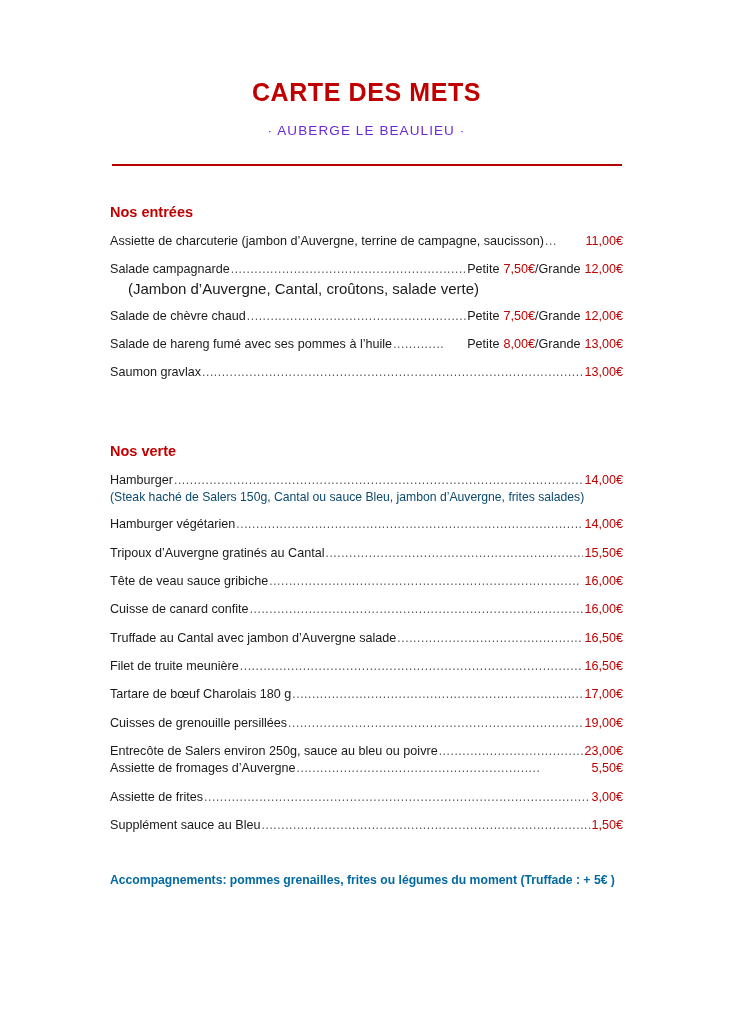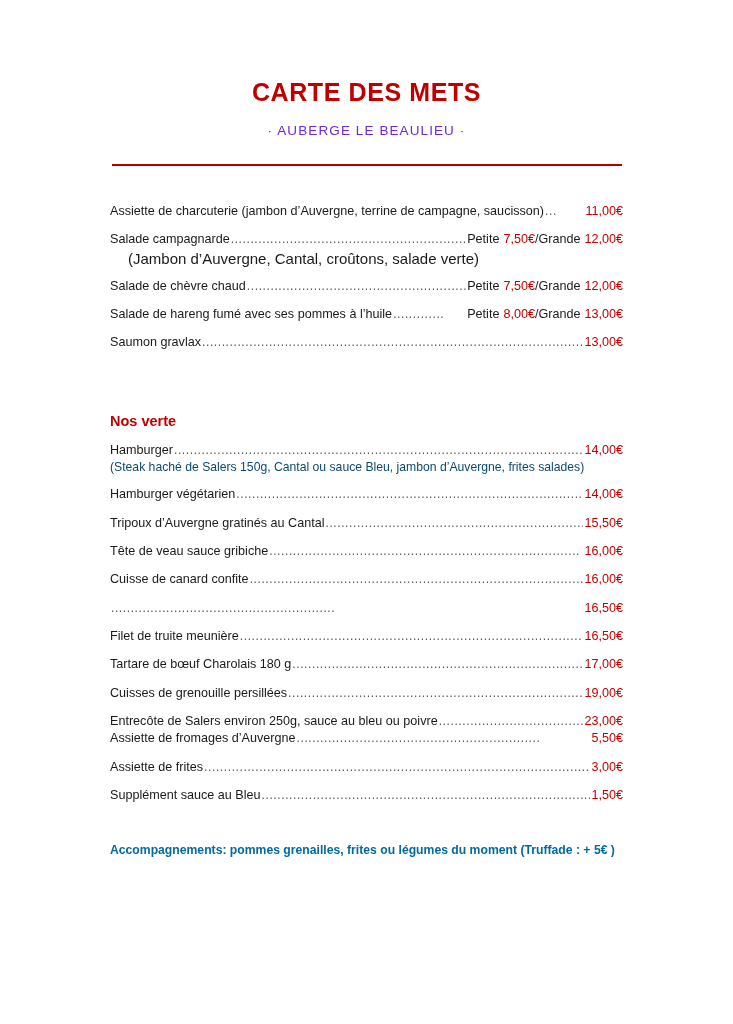--- a/index.html
+++ b/index.html
@@ -130,20 +130,21 @@
     <h1 class="menu-title">CARTE DES METS</h1>
     <div class="menu-subtitle">· AUBERGE LE BEAULIEU ·</div>
     <div class="rule-wrap">
       <div class="rule"></div>
     </div>
   </div>
 
   <div class="content">
 
     <div class="section">
+      <div class="section-title">Nos entrées</div>
 
       <div class="row">
         <span class="name">Assiette de charcuterie (jambon d’Auvergne, terrine de campagne, saucisson)</span>
         <span class="dots">...</span>
         <span class="price val">11,00€</span>
       </div>
 
       <div class="row tight">
         <span class="name">Salade campagnarde</span>
         <span class="dots">...................................................................</span>
@@ -204,20 +205,21 @@
         <span class="price val">16,00€</span>
       </div>
 
       <div class="row">
         <span class="name">Cuisse de canard confite</span>
         <span class="dots">.......................................................................................</span>
         <span class="price val">16,00€</span>
       </div>
 
       <div class="row">
+        <span class="name">Truffade au Cantal avec jambon d’Auvergne salade</span>
         <span class="dots">.........................................................</span>
         <span class="price val">16,50€</span>
       </div>
 
       <div class="row">
         <span class="name">Filet de truite meunière</span>
         <span class="dots">.............................................................................................</span>
         <span class="price val">16,50€</span>
       </div>
 

